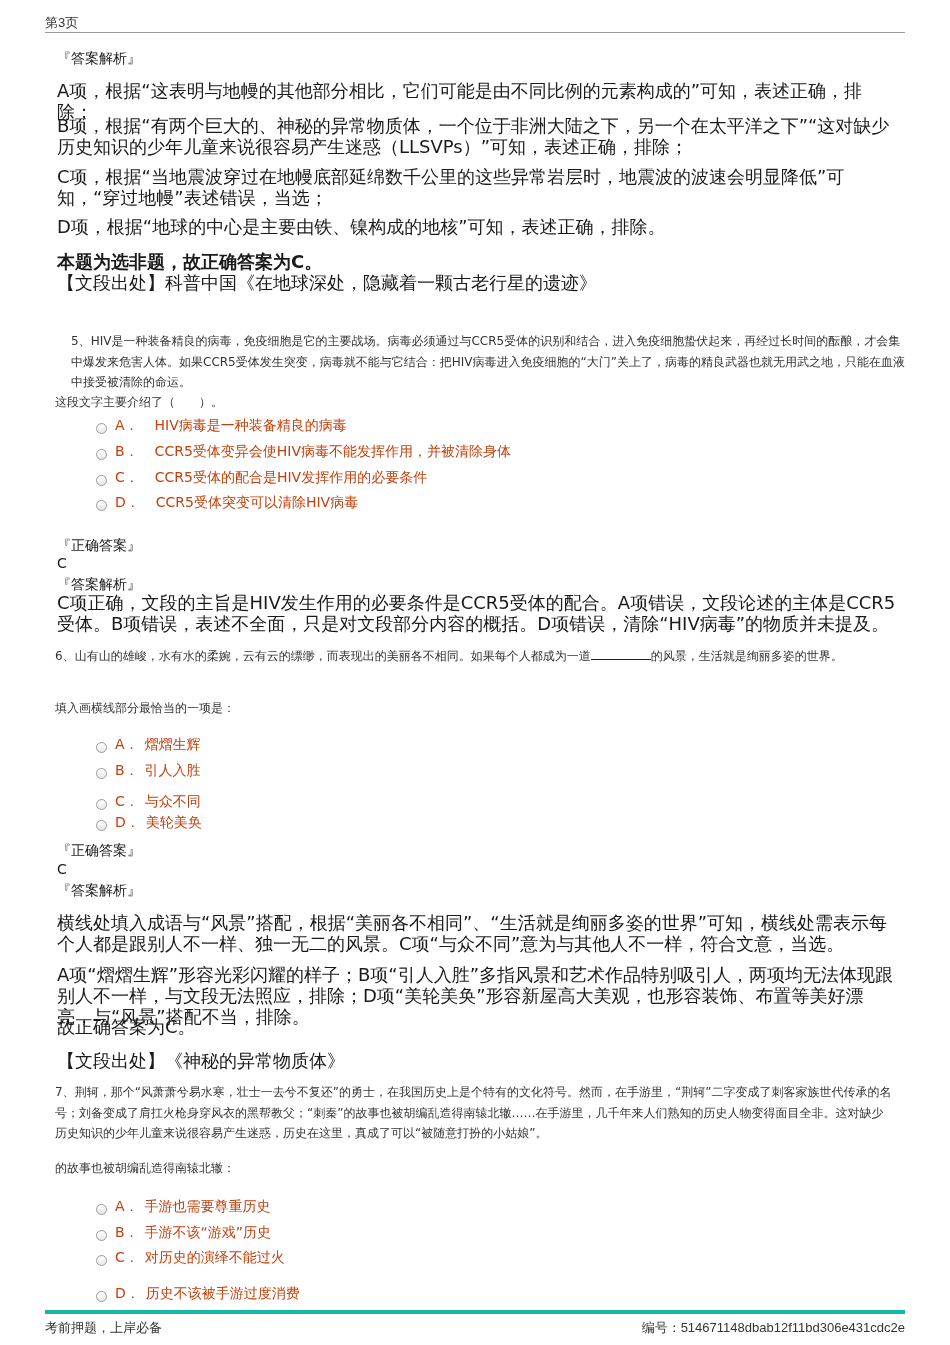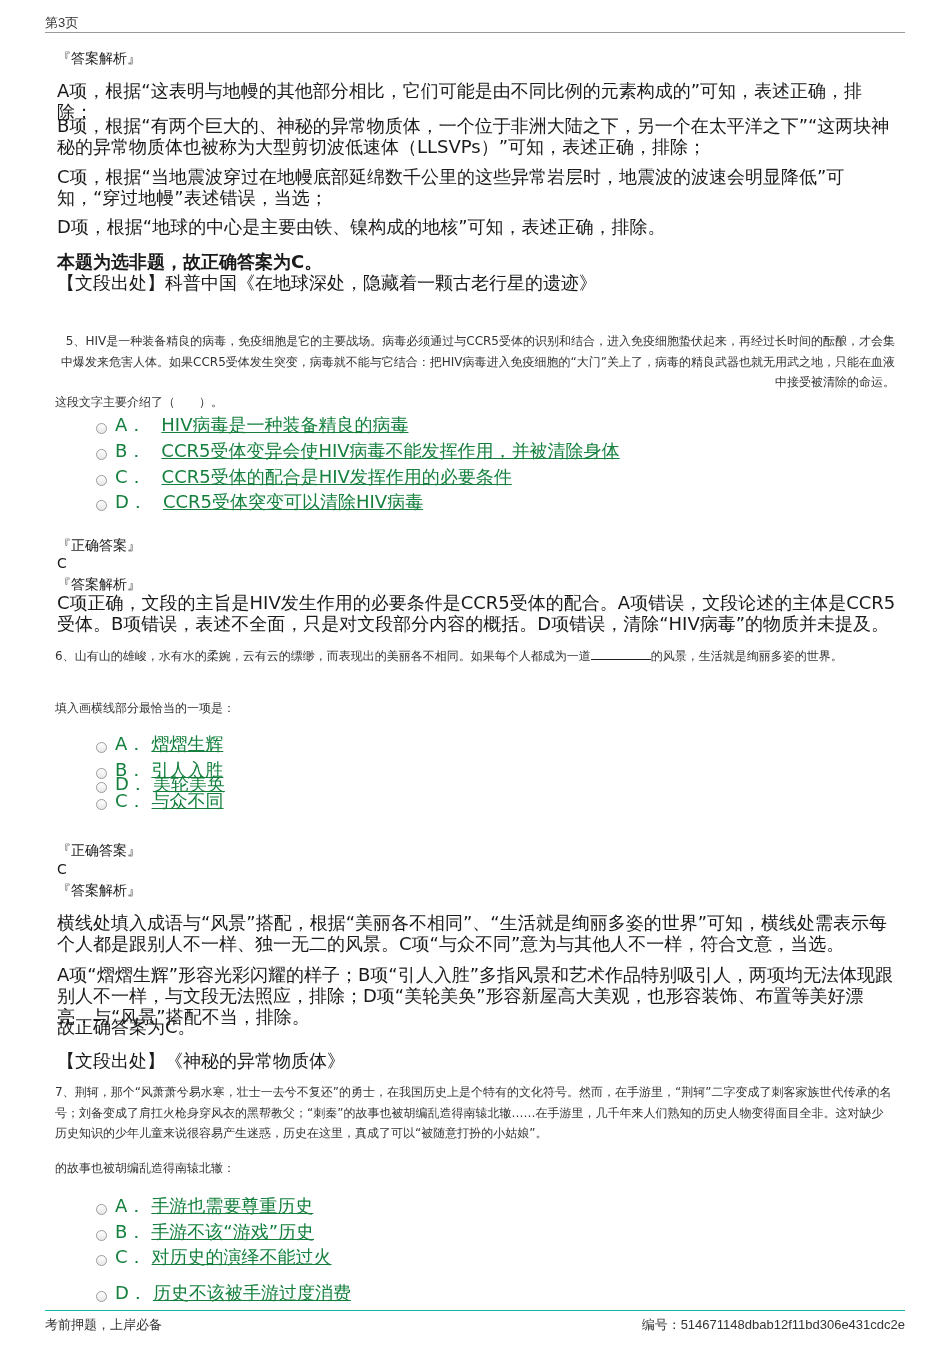--- a/index.html
+++ b/index.html
@@ -10,60 +10,60 @@
     }
     .header {
       position: absolute; left: 45px; right: 45px; top: 12px; height: 20px;
       border-bottom: 1px solid #9a9a9a;
       font-family: "Liberation Sans", sans-serif; font-size: 13px; color: #333;
     }
     .header .left { position: absolute; left: 0; top: 2px; }
     .header .right { position: absolute; right: 0; top: 2px; }
     .footer {
       position: absolute; left: 45px; right: 45px; top: 1310px; height: 24px;
-      border-top: 1px solid #14b8a6;
+      border-top: 4px solid #14b8a6;
       font-family: "Liberation Sans", sans-serif; font-size: 13px; color: #333;
     }
     .footer .left { position: absolute; left: 0; top: 5px; }
     .footer .right { position: absolute; right: 0; top: 5px; }
 
     .blk { position: absolute; left: 57px; width: 840px; }
     .p14 { font-size: 18px; line-height: 21px; color: #1a1a1a; }
     .p12 { font-size: 12px; line-height: 20.5px; color: #333; }
     .label14 { font-size: 14px; line-height: 20px; color: #1a1a1a; }
 
     .opt {
       position: absolute; left: 96px; height: 22px;
-      font-size: 18px; line-height: 22px; color: #15803d; white-space: nowrap; text-decoration: underline;
+      font-size: 14px; line-height: 22px; color: #c2410c; white-space: nowrap;
     }
     .opt .radio {
       display: inline-block; width: 9px; height: 9px; border-radius: 50%;
       border: 1px solid #9a9a9a; background: linear-gradient(#fff,#e8e8e8);
       vertical-align: middle; margin-right: 8px; position: relative; top: 2px;
     }
     .opt .letter { display: inline-block; margin-right: 6px; }
     .opt.wide .letter { margin-right: 16px; }
     .blank { display: inline-block; width: 60px; border-bottom: 1px solid #222; height: 12px; }
   </style>
 </head>
 <body>
 
 <div class="header">
   <span class="left">第3页</span>
 </div>
 
 <div class="blk label14" style="top:48px;">『答案解析』</div>
 <div class="blk p14" style="top:80px;">A项，根据“这表明与地幔的其他部分相比，它们可能是由不同比例的元素构成的”可知，表述正确，排除；</div>
-<div class="blk p14" style="top:115px;">B项，根据“有两个巨大的、神秘的异常物质体，一个位于非洲大陆之下，另一个在太平洋之下”“这两块神秘的异常物质体也被称为大型剪切波低速体（LLSVPs）”可知，表述正确，排除；</div>
+<div class="blk p14" style="top:115px;">B项，根据“有两个巨大的、神秘的异常物质体，一个位于非洲大陆之下，另一个在太平洋之下”“这对缺少历史知识的少年儿童来说很容易产生迷惑（LLSVPs）”可知，表述正确，排除；</div>
 <div class="blk p14" style="top:166px;">C项，根据“当地震波穿过在地幔底部延绵数千公里的这些异常岩层时，地震波的波速会明显降低”可知，“穿过地幔”表述错误，当选；</div>
 <div class="blk p14" style="top:216px;">D项，根据“地球的中心是主要由铁、镍构成的地核”可知，表述正确，排除。</div>
 <div class="blk p14" style="top:251px;font-weight:bold;">本题为选非题，故正确答案为C。</div>
 <div class="blk p14" style="top:272px;">【文段出处】科普中国《在地球深处，隐藏着一颗古老行星的遗迹》</div>
 
-<div class="blk p12" style="top:331px; left:55px;text-align:right;">5、HIV是一种装备精良的病毒，免疫细胞是它的主要战场。病毒必须通过与CCR5受体的识别和结合，进入免疫细胞蛰伏起来，再经过长时间的酝酿，才会集中爆发来危害人体。如果CCR5受体发生突变，病毒就不能与它结合：把HIV病毒进入免疫细胞的“大门”关上了，病毒的精良武器也就无用武之地，只能在血液中接受被清除的命运。</div>
+<div class="blk p12" style="top:331px; left:71px;">5、HIV是一种装备精良的病毒，免疫细胞是它的主要战场。病毒必须通过与CCR5受体的识别和结合，进入免疫细胞蛰伏起来，再经过长时间的酝酿，才会集中爆发来危害人体。如果CCR5受体发生突变，病毒就不能与它结合：把HIV病毒进入免疫细胞的“大门”关上了，病毒的精良武器也就无用武之地，只能在血液中接受被清除的命运。</div>
 <div class="blk p12" style="top:392px; left:55px;">这段文字主要介绍了（　　）。</div>
 
 <div class="opt wide" style="top:414px;">
   <span class="radio"></span><span class="letter">A．</span><span>HIV病毒是一种装备精良的病毒</span>
 </div>
 <div class="opt wide" style="top:440px;">
   <span class="radio"></span><span class="letter">B．</span><span>CCR5受体变异会使HIV病毒不能发挥作用，并被清除身体</span>
 </div>
 <div class="opt wide" style="top:466px;">
   <span class="radio"></span><span class="letter">C．</span><span>CCR5受体的配合是HIV发挥作用的必要条件</span>
@@ -84,21 +84,21 @@
 
 <div class="opt" style="top:733px;">
   <span class="radio"></span><span class="letter">A．</span><span>熠熠生辉</span>
 </div>
 <div class="opt" style="top:759px;">
   <span class="radio"></span><span class="letter">B．</span><span>引人入胜</span>
 </div>
 <div class="opt" style="top:790px;">
   <span class="radio"></span><span class="letter">C．</span><span>与众不同</span>
 </div>
-<div class="opt" style="top:773px;">
+<div class="opt" style="top:811px;">
   <span class="radio"></span><span class="letter">D．</span><span>美轮美奂</span>
 </div>
 
 <div class="blk label14" style="top:840px;">『正确答案』</div>
 <div class="blk label14" style="top:859px;">C</div>
 <div class="blk label14" style="top:880px;">『答案解析』</div>
 <div class="blk p14" style="top:912px;">横线处填入成语与“风景”搭配，根据“美丽各不相同”、“生活就是绚丽多姿的世界”可知，横线处需表示每个人都是跟别人不一样、独一无二的风景。C项“与众不同”意为与其他人不一样，符合文意，当选。</div>
 <div class="blk p14" style="top:964px;">A项“熠熠生辉”形容光彩闪耀的样子；B项“引人入胜”多指风景和艺术作品特别吸引人，两项均无法体现跟别人不一样，与文段无法照应，排除；D项“美轮美奂”形容新屋高大美观，也形容装饰、布置等美好漂亮，与“风景”搭配不当，排除。</div>
 <div class="blk p14" style="top:1016px;">故正确答案为C。</div>
 <div class="blk p14" style="top:1050px;">【文段出处】《神秘的异常物质体》</div>

